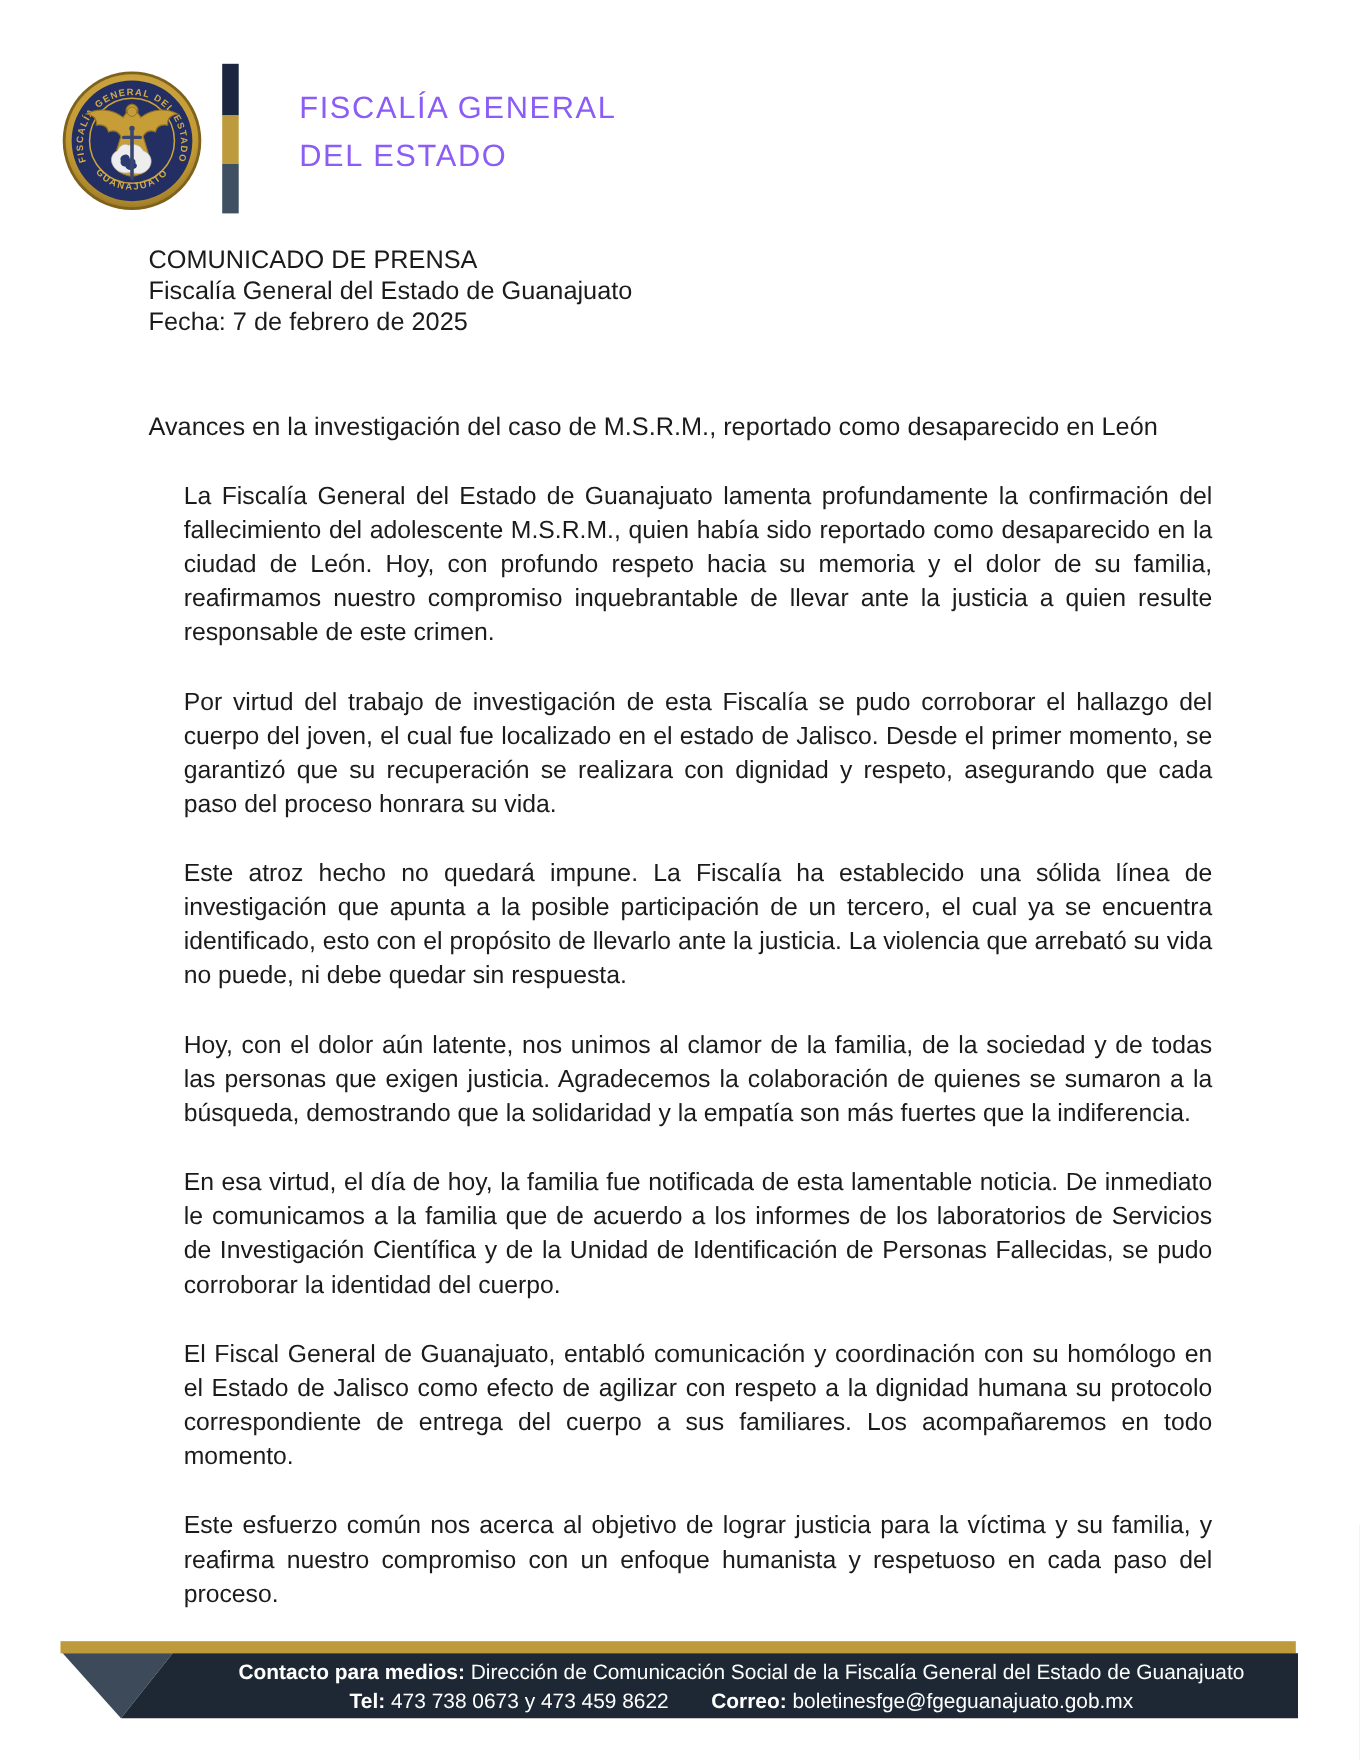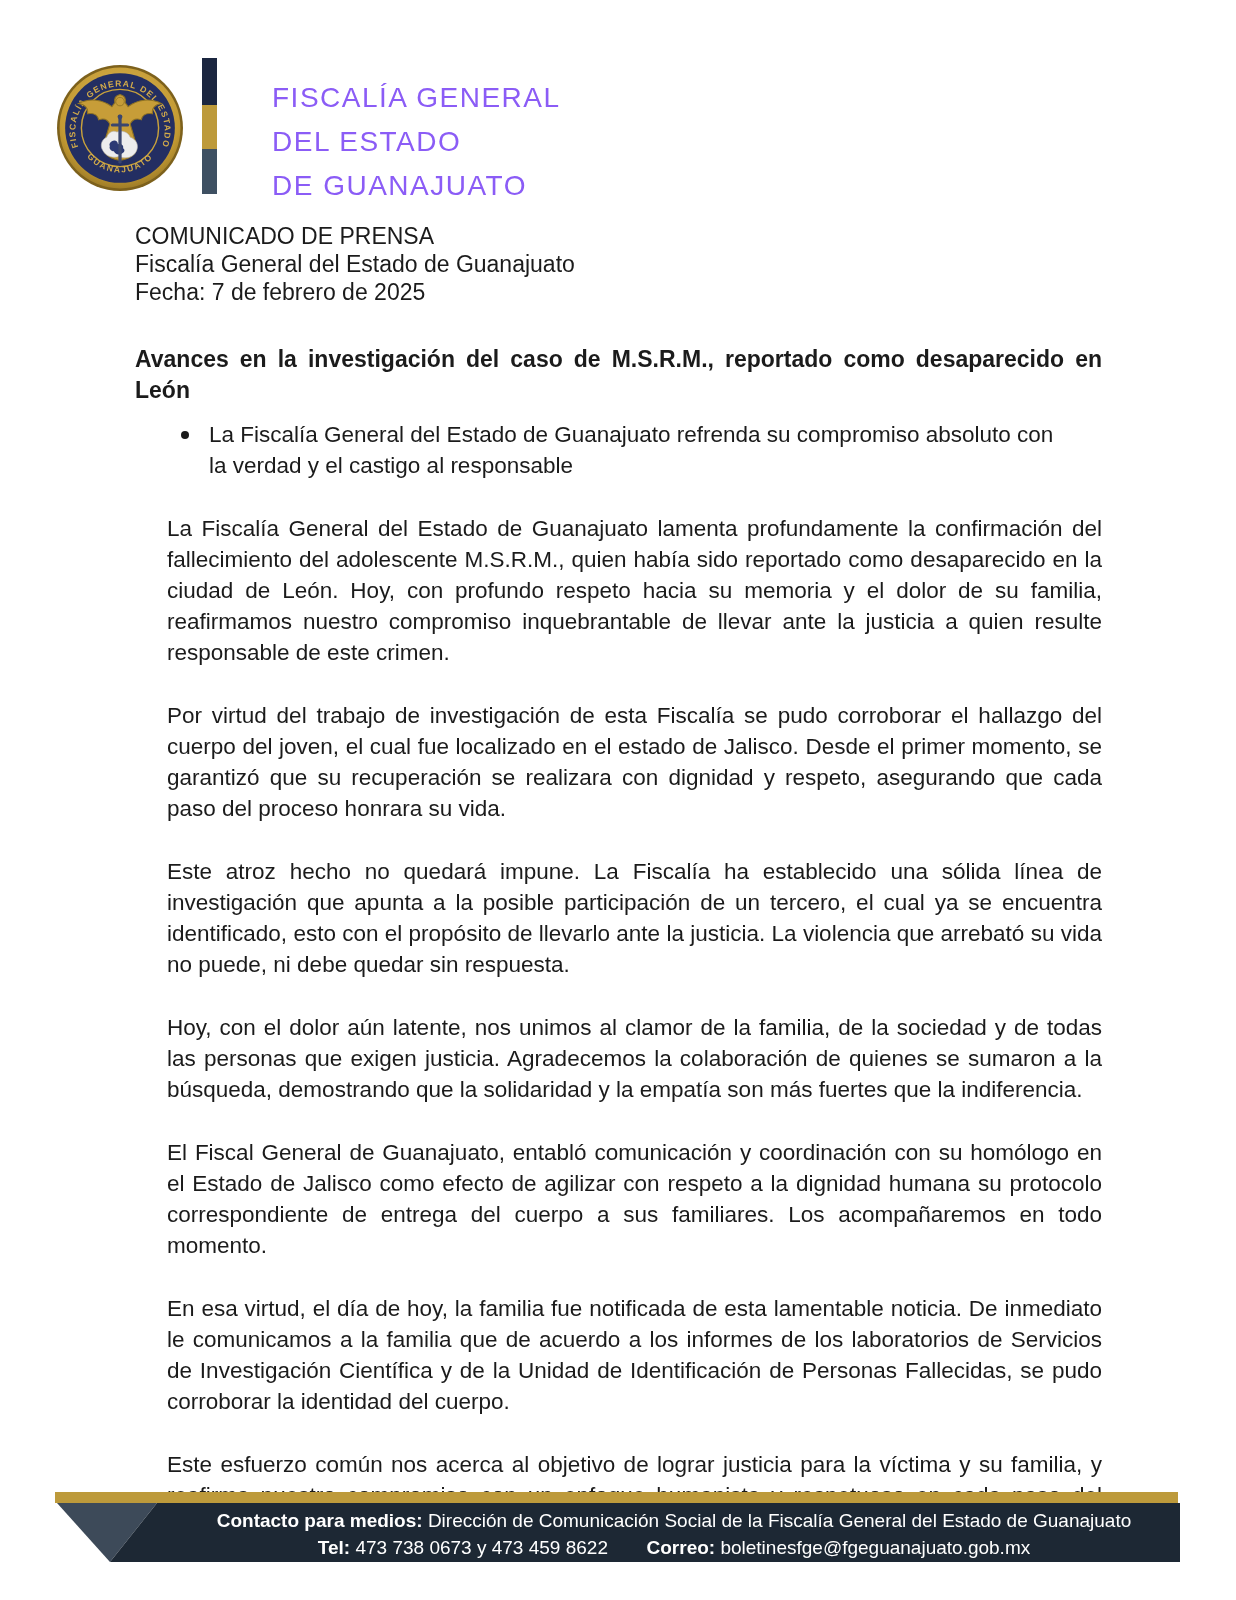--- a/index.html
+++ b/index.html
@@ -52,22 +52,22 @@
     left: 135px;
     top: 222px;
     width: 967px;
   }
   .doc-meta {
     font-weight: normal;
     font-size: 23px;
     line-height: 28px;
   }
   .headline {
-    margin-top: 38px;
-    font-weight: bold;
+    margin-top: 66px;
+    font-weight: normal;
     font-size: 23px;
     line-height: 31px;
     text-align: justify;
   }
   .bullet-list {
     margin-top: 13px;
     padding-left: 74px;
   }
   .bullet-item {
     position: relative;
@@ -158,46 +158,39 @@
 
     <div class="brand-bar">
       <div class="seg1"></div>
       <div class="seg2"></div>
       <div class="seg3"></div>
     </div>
 
     <div class="wordmark">
       <div>FISCALÍA GENERAL</div>
       <div>DEL ESTADO</div>
-      <div>DE GUANAJUATO</div>
     </div>
   </div>
 
   <div class="content">
     <div class="doc-meta">
       <div>COMUNICADO DE PRENSA</div>
       <div>Fiscalía General del Estado de Guanajuato</div>
       <div>Fecha: 7 de febrero de 2025</div>
     </div>
 
     <div class="headline">Avances en la investigación del caso de M.S.R.M., reportado como desaparecido en León</div>
 
-    <div class="bullet-list">
-      <div class="bullet-item">
-        <span class="dot"></span>
-        <span>La Fiscalía General del Estado de Guanajuato refrenda su compromiso absoluto con la verdad y el castigo al responsable</span>
-      </div>
-    </div>
 
     <p class="body-paragraph">La Fiscalía General del Estado de Guanajuato lamenta profundamente la confirmación del fallecimiento del adolescente M.S.R.M., quien había sido reportado como desaparecido en la ciudad de León. Hoy, con profundo respeto hacia su memoria y el dolor de su familia, reafirmamos nuestro compromiso inquebrantable de llevar ante la justicia a quien resulte responsable de este crimen.</p>
     <p class="body-paragraph">Por virtud del trabajo de investigación de esta Fiscalía se pudo corroborar el hallazgo del cuerpo del joven, el cual fue localizado en el estado de Jalisco. Desde el primer momento, se garantizó que su recuperación se realizara con dignidad y respeto, asegurando que cada paso del proceso honrara su vida.</p>
     <p class="body-paragraph">Este atroz hecho no quedará impune. La Fiscalía ha establecido una sólida línea de investigación que apunta a la posible participación de un tercero, el cual ya se encuentra identificado, esto con el propósito de llevarlo ante la justicia. La violencia que arrebató su vida no puede, ni debe quedar sin respuesta.</p>
     <p class="body-paragraph">Hoy, con el dolor aún latente, nos unimos al clamor de la familia, de la sociedad y de todas las personas que exigen justicia. Agradecemos la colaboración de quienes se sumaron a la búsqueda, demostrando que la solidaridad y la empatía son más fuertes que la indiferencia.</p>
+    <p class="body-paragraph">En esa virtud, el día de hoy, la familia fue notificada de esta lamentable noticia. De inmediato le comunicamos a la familia que de acuerdo a los informes de los laboratorios de Servicios de Investigación Científica y de la Unidad de Identificación de Personas Fallecidas, se pudo corroborar la identidad del cuerpo.</p>
     <p class="body-paragraph">El Fiscal General de Guanajuato, entabló comunicación y coordinación con su homólogo en el Estado de Jalisco como efecto de agilizar con respeto a la dignidad humana su protocolo correspondiente de entrega del cuerpo a sus familiares. Los acompañaremos en todo momento.</p>
-    <p class="body-paragraph">En esa virtud, el día de hoy, la familia fue notificada de esta lamentable noticia. De inmediato le comunicamos a la familia que de acuerdo a los informes de los laboratorios de Servicios de Investigación Científica y de la Unidad de Identificación de Personas Fallecidas, se pudo corroborar la identidad del cuerpo.</p>
     <p class="body-paragraph">Este esfuerzo común nos acerca al objetivo de lograr justicia para la víctima y su familia, y reafirma nuestro compromiso con un enfoque humanista y respetuoso en cada paso del proceso.</p>
   </div>
 
   <svg class="footer-graphic" viewBox="0 0 1236 90">
     <rect x="55" y="4" width="1123" height="11" fill="#bd9a3b"></rect>
     <polygon points="57,15 157,15 110,74" fill="#3d4a59"></polygon>
     <polygon points="157,15 1180,15 1180,74 110,74" fill="#1d2834"></polygon>
   </svg>
 
   <div class="footer-text">

